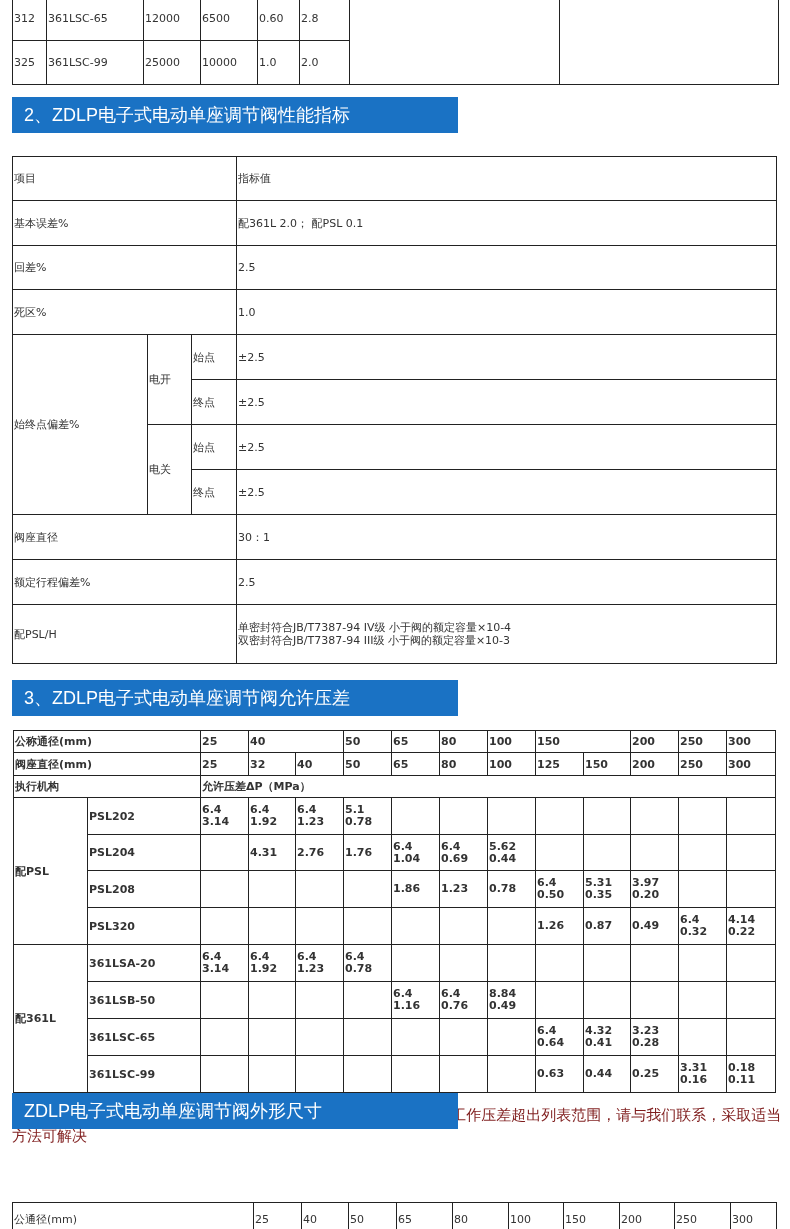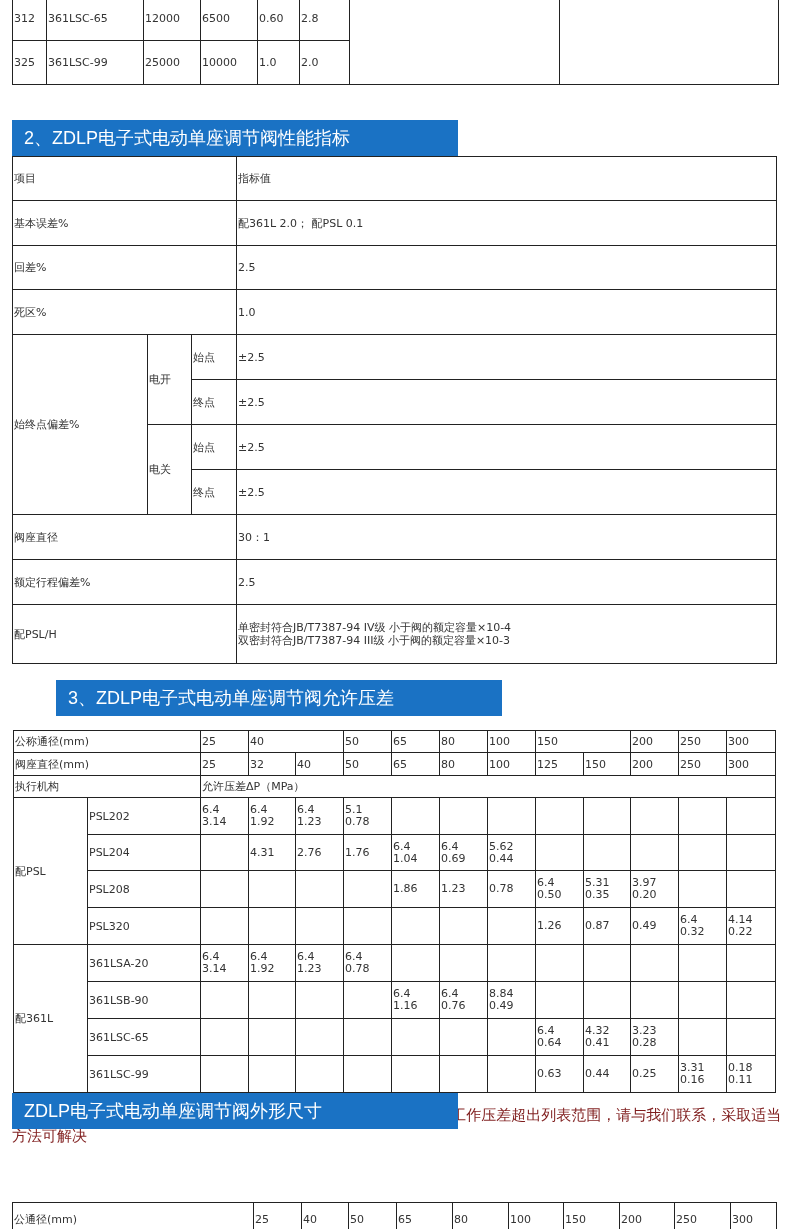--- a/index.html
+++ b/index.html
@@ -59,21 +59,21 @@
       <td>361LSC-99</td>
       <td>25000</td>
       <td>10000</td>
       <td>1.0</td>
       <td>2.0</td>
     </tr>
   </tbody>
     </table>
 </div>
 
-<div class="banner" style="top:120px;">2、ZDLP电子式电动单座调节阀性能指标</div>
+<div class="banner" style="top:97px;">2、ZDLP电子式电动单座调节阀性能指标</div>
 
 <div class="abs" style="left:12px; top:156px;">
   <table style="width:764px;">
     <colgroup>
         <col style="width:135px">
         <col style="width:44px">
         <col style="width:45px">
         <col style="width:540px">
       </colgroup>
     <tbody>
@@ -124,23 +124,23 @@
       <td colspan="3">配PSL/H</td>
       <td>
         <div>单密封符合JB/T7387-94 IV级 小于阀的额定容量×10-4</div>
         <div>双密封符合JB/T7387-94 III级 小于阀的额定容量×10-3</div>
       </td>
     </tr>
   </tbody>
     </table>
 </div>
 
-<div class="banner" style="top:680px;margin-left:44px;">3、ZDLP电子式电动单座调节阀允许压差</div>
-
-<div class="abs" style="left:13px; top:730px;">
+<div class="banner" style="top:680px;">3、ZDLP电子式电动单座调节阀允许压差</div>
+
+<div class="abs" style="left:13px; top:730px;font-weight:bold;">
   <table style="width:762px;">
     <colgroup>
       <col style="width:74px">
         <col style="width:113px">
       <col style="width:48px">
         <col style="width:47px">
         <col style="width:48px">
         <col style="width:48px">
       <col style="width:48px">
         <col style="width:48px">
@@ -273,21 +273,21 @@
       <td class="two-line"></td>
       <td class="two-line"></td>
       <td class="two-line"></td>
       <td class="two-line"></td>
       <td class="two-line"></td>
       <td class="two-line"></td>
       <td class="two-line"></td>
       <td class="two-line"></td>
     </tr>
     <tr style="height:37px">
-      <td>361LSB-90</td>
+      <td>361LSB-50</td>
       <td class="two-line"></td>
       <td class="two-line"></td>
       <td class="two-line"></td>
       <td class="two-line"></td>
       <td class="two-line">6.4
 1.16</td>
       <td class="two-line">6.4
 0.76</td>
       <td class="two-line">8.84
 0.49</td>

